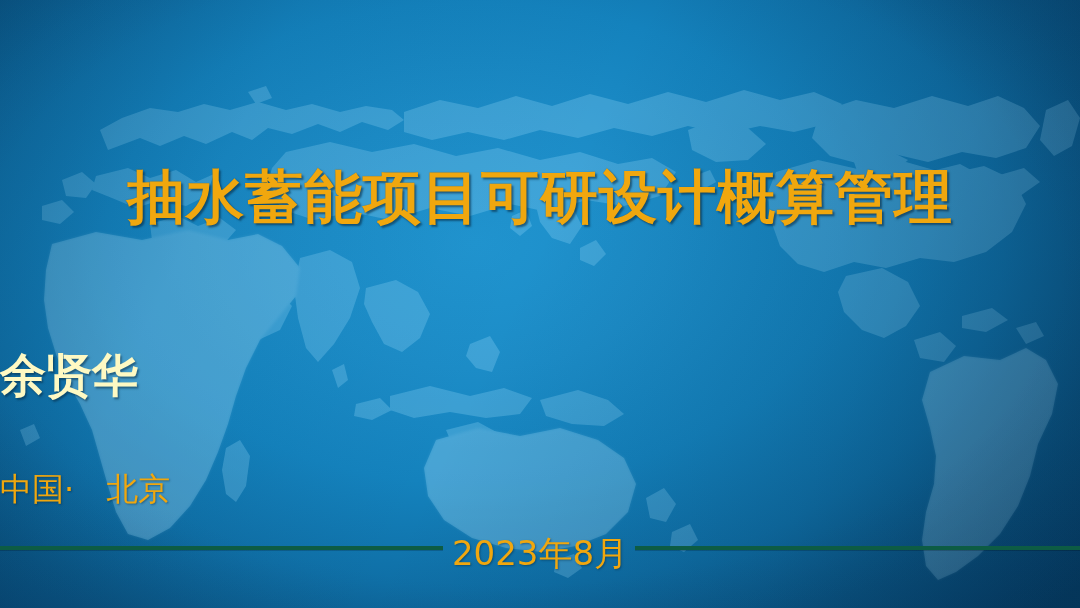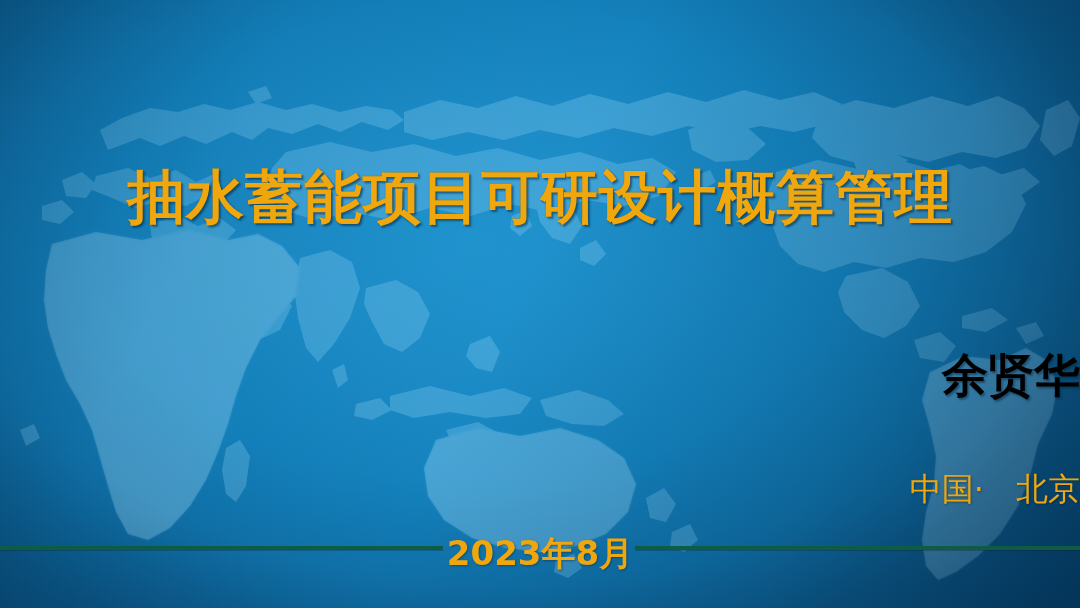--- a/index.html
+++ b/index.html
@@ -115,52 +115,52 @@
       2px 2px 2px rgba(6,38,62,0.55),
       0 0 1px rgba(6,38,62,0.45);
     white-space: nowrap;
   }
 
   .author {
     position: absolute;
     left: 0;
     top: 345px;
     width: 1080px;
-    text-align: right;
+    text-align: left;
     font-family: "DejaVu Sans", "Liberation Sans", sans-serif;
     font-size: 46px;
     font-weight: bold;
-    color: #000000;
+    color: #fef9c3;
     text-shadow: 1.5px 1.5px 2px rgba(6,38,62,0.5);
     white-space: nowrap;
   }
 
   .location {
     position: absolute;
     left: 0;
     top: 468px;
     width: 1080px;
-    text-align: right;
+    text-align: left;
     font-family: "DejaVu Sans", "Liberation Sans", sans-serif;
     font-size: 32px;
     font-weight: normal;
     color: #f0a70e;
     text-shadow: 1px 1px 2px rgba(6,38,62,0.45);
     white-space: pre;
   }
 
   .date {
     position: absolute;
     left: 0;
     top: 531px;
     width: 1080px;
     text-align: center;
     font-family: "DejaVu Sans", "Liberation Sans", sans-serif;
     font-size: 34px;
-    font-weight: bold;
+    font-weight: normal;
     color: #f0a70e;
     text-shadow: 1px 1px 2px rgba(6,38,62,0.45);
     white-space: nowrap;
   }
 </style>
 </head>
 <body>
 
 <div class="slide">
 

